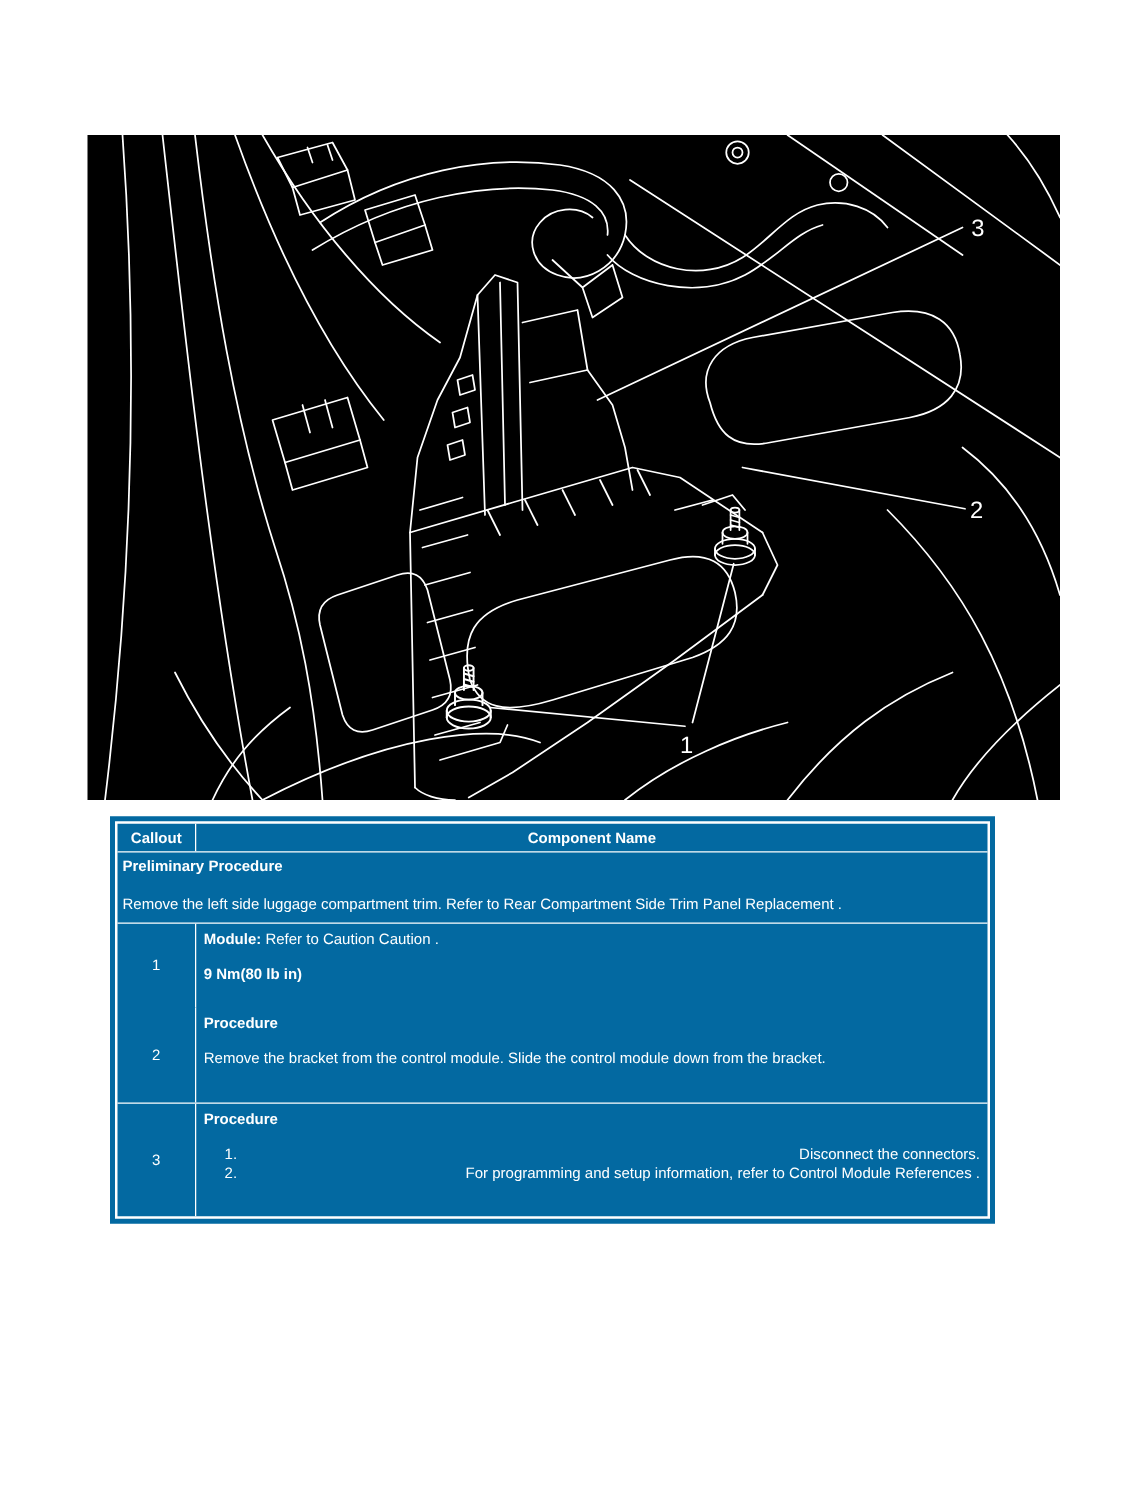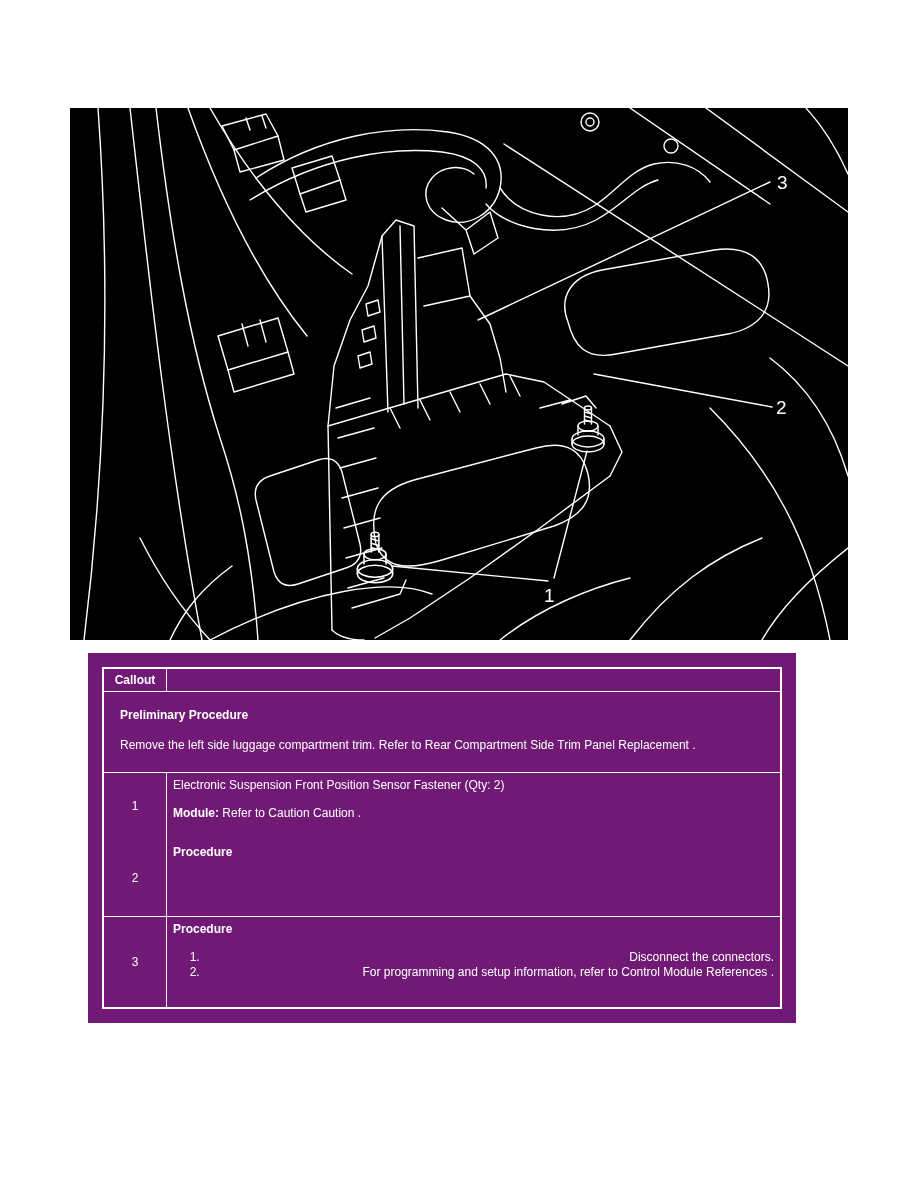--- a/index.html
+++ b/index.html
@@ -6,27 +6,27 @@
   body{font-family:"Liberation Sans", sans-serif;}
   .page{position:relative;width:918px;height:1188px;background:#ffffff;overflow:hidden;}
 
   
   .illustration{position:absolute;left:70px;top:108px;width:778px;height:532px;background:#000;}
   .illustration svg{display:block;width:100%;height:100%;}
   .lineart{stroke:#ffffff;stroke-width:1.4;fill:none;stroke-linecap:round;stroke-linejoin:round;}
   .callout-num{fill:#ffffff;font-family:"Liberation Sans",sans-serif;font-size:19px;}
 
   
-  .table-wrap{position:absolute;left:88px;top:653px;width:708px;background:#701a75;padding:14px;box-sizing:border-box;}
+  .table-wrap{position:absolute;left:88px;top:653px;width:708px;background:#0369a1;padding:4px;box-sizing:border-box;}
   .tbl{border:2px solid #fff;color:#fff;font-size:12px;line-height:1.2;}
   .thead{display:grid;grid-template-columns:63px 1fr;border-bottom:1px solid #fff;}
   .th{font-weight:bold;text-align:center;padding:4px 2px;}
   .th-callout{border-right:1px solid #fff;}
   .prelim{border-bottom:1px solid #fff;padding:4px 4px 8px 4px;}
-  .prelim p{margin:12px;}
+  .prelim p{margin:0;}
   .prelim p.title{margin-bottom:15px;}
   .row{display:grid;grid-template-columns:63px 1fr;}
   .row-3{border-top:1px solid #fff;}
   .cc{border-right:1px solid #fff;display:flex;align-items:center;justify-content:center;}
   .tc{padding:5px 6px 4px 6px;}
   .tc p{margin:0 0 13px 0;}
   .tc p:last-child{margin-bottom:2px;}
   .b{font-weight:bold;}
   .indent{margin-left:24px;}
   .row-1{min-height:67px;}
@@ -141,39 +141,41 @@
       <text class="callout-num" x="706" y="306">2</text>
       <text class="callout-num" x="707" y="81">3</text>
     </svg>
   </div>
 
   <div class="table-wrap">
     <div class="tbl">
 
       <div class="thead">
         <div class="th th-callout">Callout</div>
+        <div class="th">Component Name</div>
       </div>
 
       <div class="prelim">
         <p class="title b">Preliminary Procedure</p>
         <p>Remove the left side luggage compartment trim. Refer to Rear Compartment Side Trim Panel Replacement .</p>
       </div>
 
       <div class="row row-1">
         <div class="cc">1</div>
         <div class="tc">
-          <p>Electronic Suspension Front Position Sensor Fastener (Qty: 2)</p>
           <p><span class="b">Module:</span><span> Refer to Caution Caution .</span></p>
+          <p class="b">9 Nm(80 lb in)</p>
         </div>
       </div>
 
       <div class="row row-2">
         <div class="cc">2</div>
         <div class="tc">
           <p class="b">Procedure</p>
+          <p>Remove the bracket from the control module. Slide the control module down from the bracket.</p>
         </div>
       </div>
 
       <div class="row row-3">
         <div class="cc">3</div>
         <div class="tc">
           <p class="b indent">Procedure</p>
           <ol class="steps">
             <li>Disconnect the connectors.</li>
             <li>For programming and setup information, refer to Control Module References .</li>

